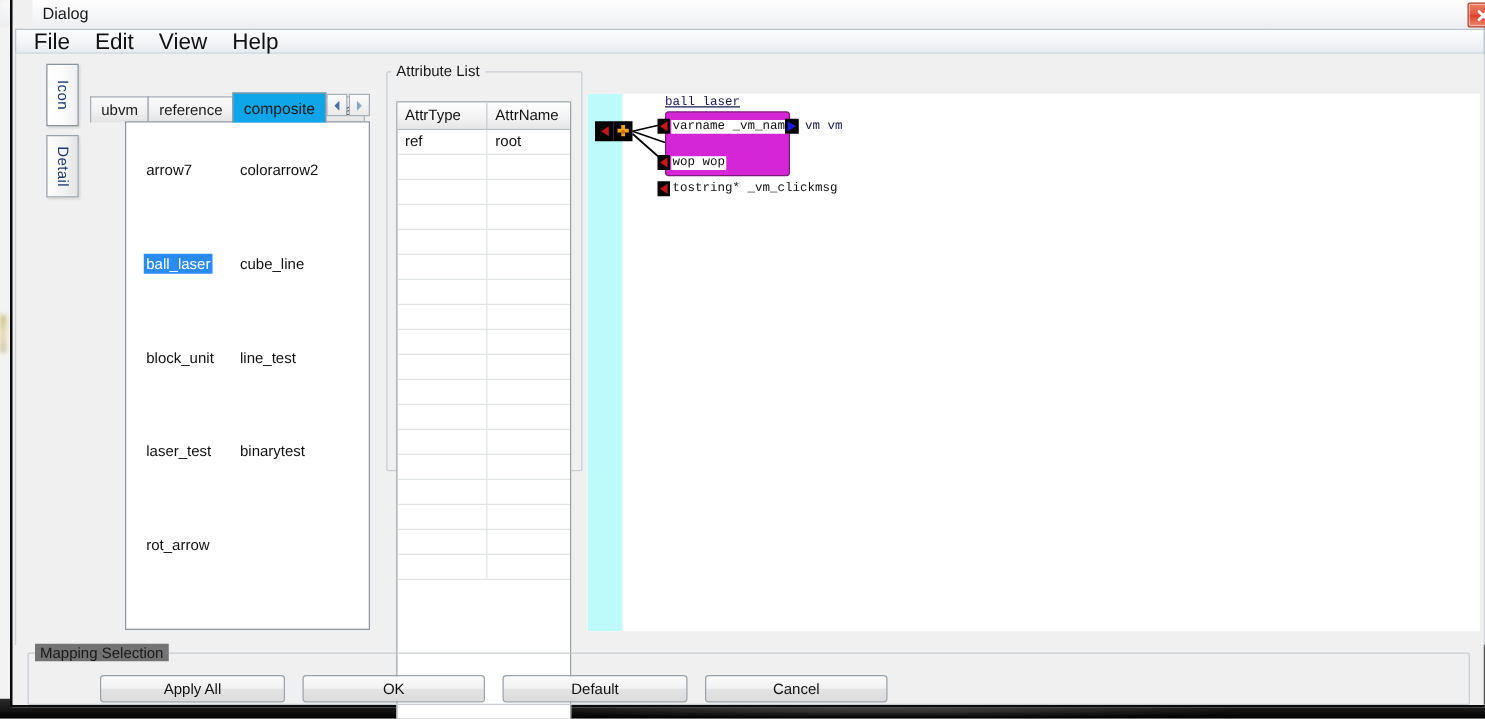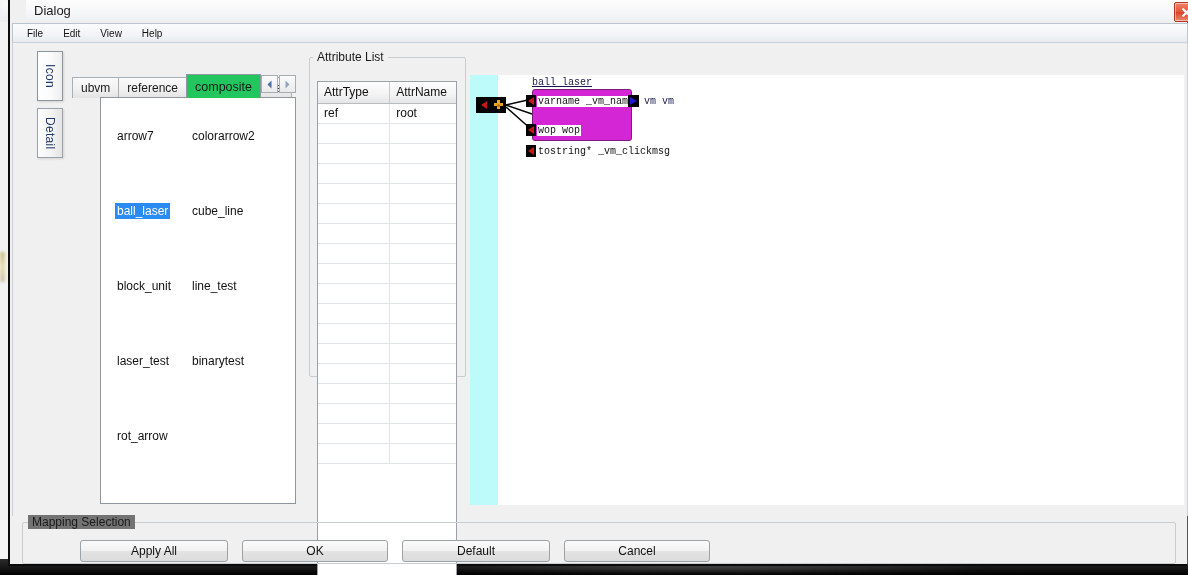--- a/index.html
+++ b/index.html
@@ -118,21 +118,21 @@
     width: 1176px; height: 20px;
     background: linear-gradient(to bottom,#fbfcfd 0%,#f2f4f7 60%,#e8ebef 100%);
     border: 1px solid #b9c4cf;
     border-bottom: 1px solid #c8d1da;
     box-sizing: border-box;
     display: flex;
     align-items: center;
   }
   .menubar .mi {
     padding: 2px 10px;
-    font-size: 10px;
+    font-size: 18px;
     color: #111;
     cursor: default;
   }
   .menubar .mi:first-child { margin-left: 4px; }
 
   
   .body-area {
     position: absolute;
     left: 2px; top: 43px;
     width: 1176px; height: 473px;
@@ -195,21 +195,21 @@
     display: flex;
     align-items: center;
     font-size: 12px;
     color: #1a1a1a;
     cursor: pointer;
     margin-right: -1px;
     white-space: nowrap;
   }
   .tab.active {
     height: 24px;
-    background: #22c55e;
+    background: #0ea5e9;
     border-color: #8f979e;
     font-size: 12.5px;
     z-index: 3;
     position: relative;
   }
   .tab.clipped {
     overflow: hidden;
     max-width: 32px;
     padding-right: 0;
   }

